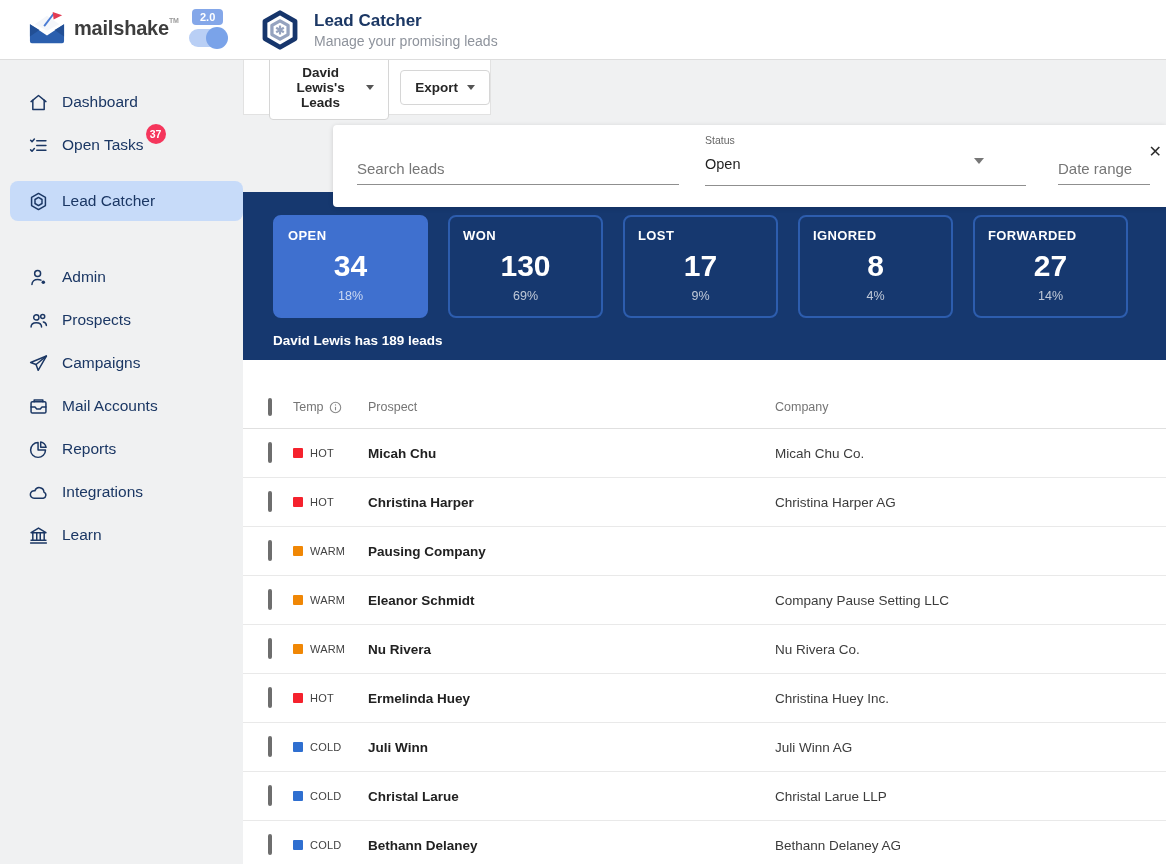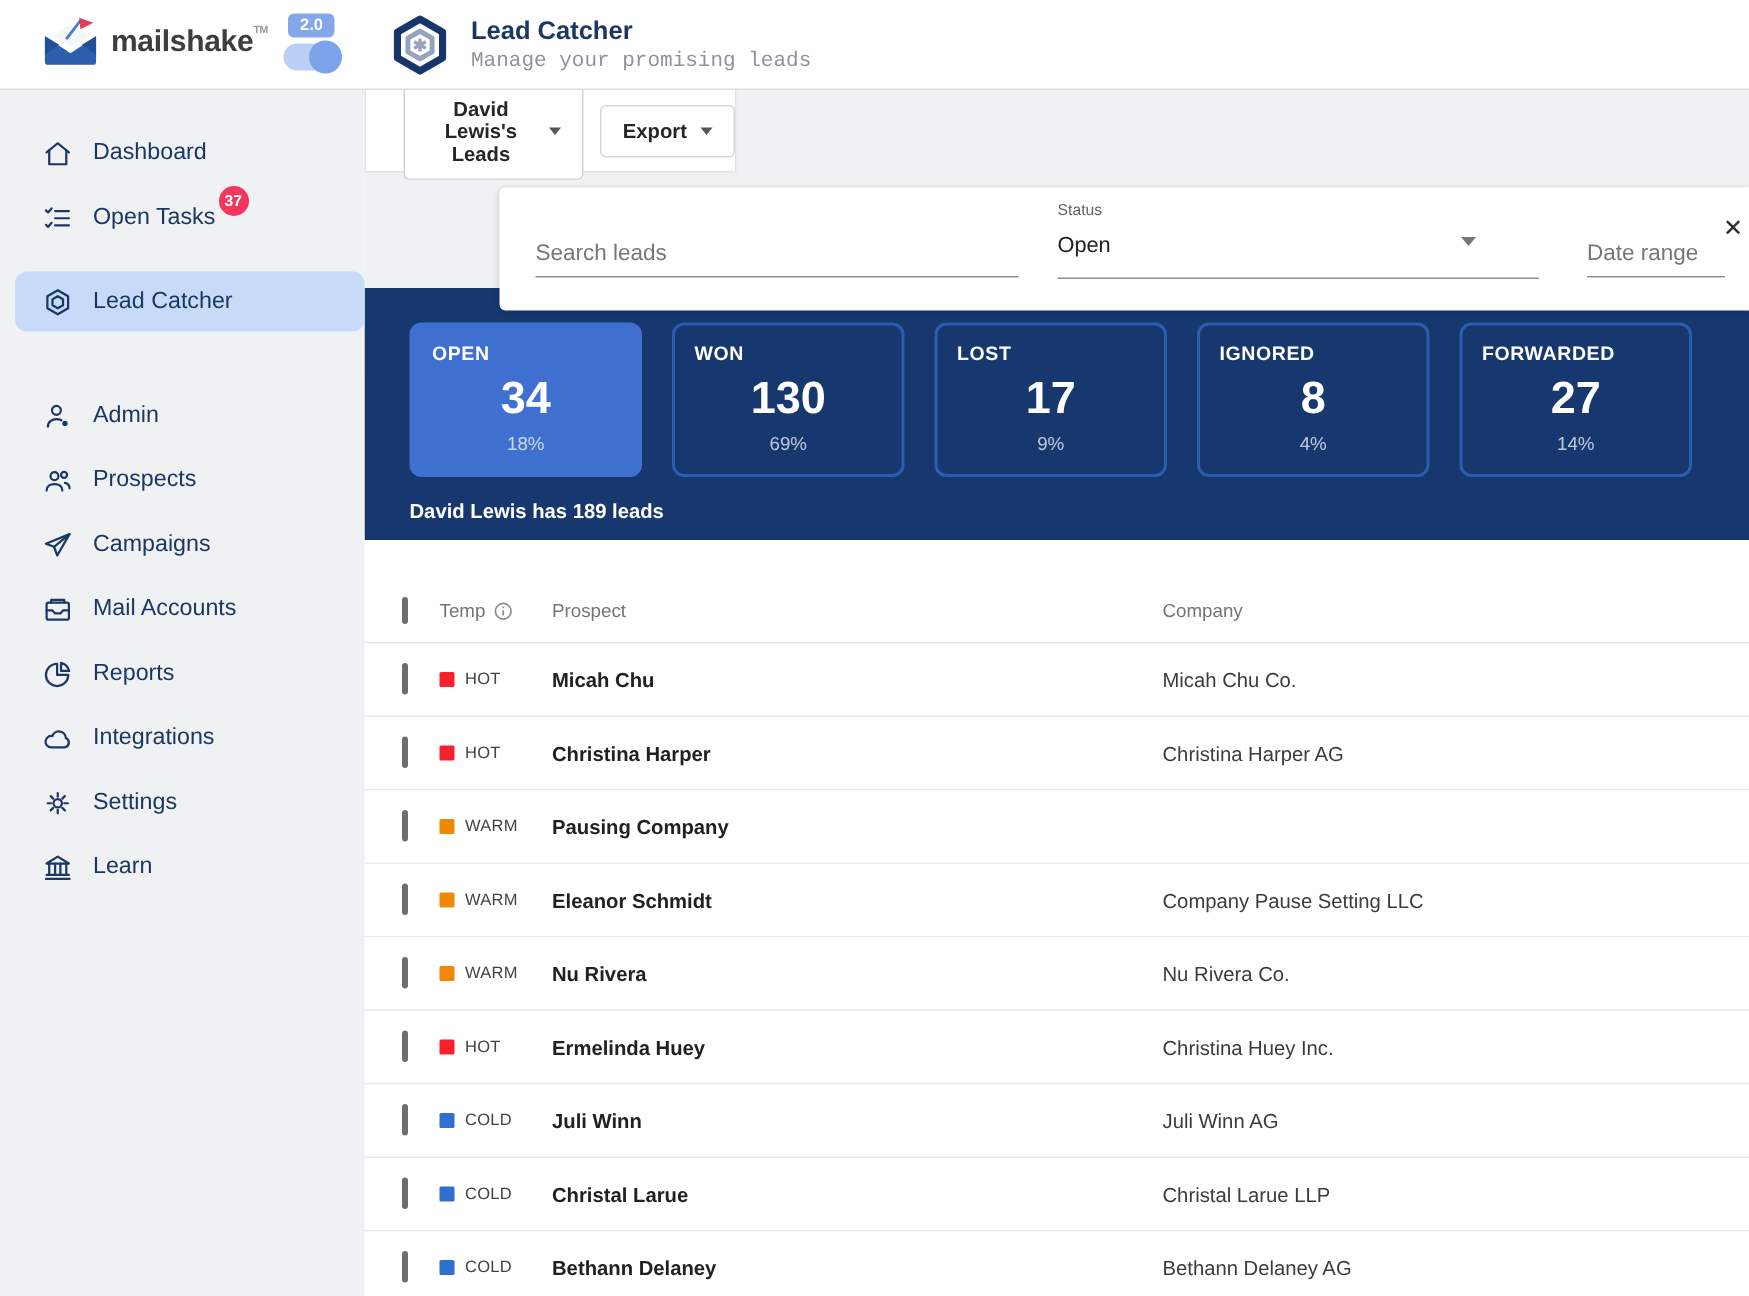--- a/index.html
+++ b/index.html
@@ -15,21 +15,21 @@
   .ver-col { display:flex; flex-direction:column; align-items:center; margin-left:10px;text-align:right; }
   .ver-badge { background:#84a7e9; color:#fff; font-size:11px; font-weight:700;
     border-radius:4px; padding:2px 8px; }
   .toggle { position:relative; width:38px; height:18px; border-radius:10px;
     background:#b9cff5; margin-top:4px; }
   .toggle .knob { position:absolute; right:-1px; top:-2px; width:22px; height:22px;
     border-radius:50%; background:#7aa3e9; }
   .page-head { position:absolute; left:258px; top:7px; display:flex; align-items:center; }
   .page-head-text { margin-left:12px; }
   .page-title { font-size:17px; font-weight:700; color:#1b3764; }
-  .page-subtitle { font-size:14px; color:#8e939c; margin-top:2px;font-family:Liberation Mono, monospace; }
+  .page-subtitle { font-size:14px; color:#8e939c; margin-top:2px; }
 
   
   .sidebar { position:absolute; top:60px; left:0; width:243px; bottom:0;
     background:#f0f1f2; z-index:5; padding-top:22px; }
   .nav-item { display:flex; align-items:center; gap:13px; height:40px;
     margin:0 0 3px 10px; padding-left:18px; border-radius:8px; cursor:pointer;
     color:#1b3764; font-size:15.5px; font-weight:500; position:relative; }
   .nav-item.active { background:#c7dbf9; }
   .nav-item .nav-icon { width:21px; height:21px; display:flex; align-items:center; }
   .nav-item .nav-icon svg { width:21px; height:21px; stroke:#1b3764; fill:none;
@@ -242,32 +242,20 @@
         </svg>
       </span>
     <span class="nav-label">
       <span class="lbl">Integrations</span>
       
     </span>
   </div>
     <div class="nav-item">
     <span class="nav-icon">
         <svg viewBox="0 0 24 24">
-          <circle cx="12" cy="12" r="3.2"></circle>
-          <path d="M12 4.3V7M12 17v2.7M4.3 12H7M17 12h2.7M6.6 6.6l1.9 1.9M15.5 15.5l1.9 1.9M17.4 6.6l-1.9 1.9M8.5 15.5l-1.9 1.9"></path>
-        </svg>
-      </span>
-    <span class="nav-label">
-      <span class="lbl">Settings</span>
-      
-    </span>
-  </div>
-    <div class="nav-item">
-    <span class="nav-icon">
-        <svg viewBox="0 0 24 24">
           <path d="M12 3.5 3.5 8.8h17z"></path>
           <path d="M5.5 8.8v8.7M10 8.8v8.7M14 8.8v8.7M18.5 8.8v8.7M3.5 17.5h17M3 20.5h18"></path>
         </svg>
       </span>
     <span class="nav-label">
       <span class="lbl">Learn</span>
       
     </span>
   </div>
   </nav>

